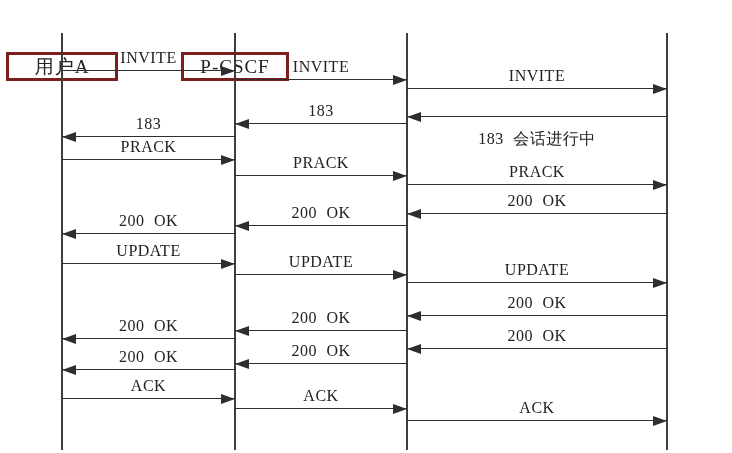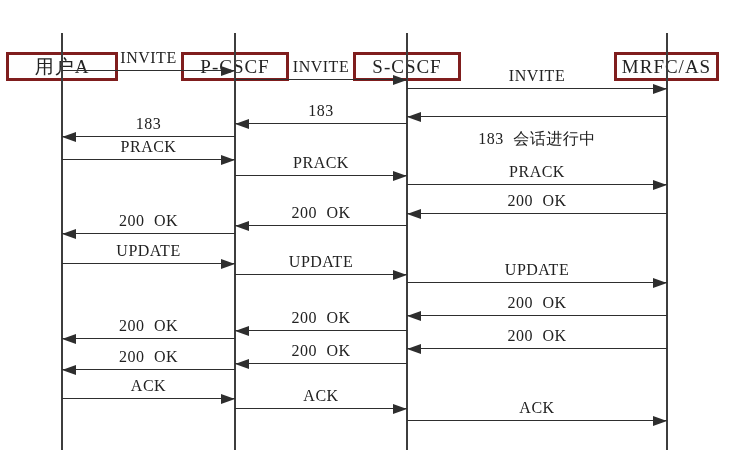--- a/index.html
+++ b/index.html
@@ -66,27 +66,21 @@
 
 <div id="stage" style="background: rgb(255, 255, 255);">
     <div class="actor-box" style="left: 6px; width: 112px;">
       <div class="actor-label">用户A</div>
     </div>
     <div class="lifeline" style="left: 61px;"></div>
     <div class="actor-box" style="left: 181px; width: 108px;">
       <div class="actor-label">P-CSCF</div>
     </div>
     <div class="lifeline" style="left: 234px;"></div>
-    <div class="actor-box" style="left: 353px; width: 108px;">
-      <div class="actor-label">S-CSCF</div>
-    </div>
     <div class="lifeline" style="left: 406px;"></div>
-    <div class="actor-box" style="left: 614px; width: 105px;">
-      <div class="actor-label">MRFC/AS</div>
-    </div>
     <div class="lifeline" style="left: 666px;"></div>
     <div class="msg-line" style="left: 62px; top: 70px; width: 173px;"></div>
     <div class="arrow-head right" style="top: 66px; left: 221px;"></div>
     <div class="msg-label" style="left: 62px; width: 173px; top: 48px;">INVITE</div>
     <div class="msg-line" style="left: 235px; top: 79px; width: 172px;"></div>
     <div class="arrow-head right" style="top: 75px; left: 393px;"></div>
     <div class="msg-label" style="left: 235px; width: 172px; top: 57px;">INVITE</div>
     <div class="msg-line" style="left: 407px; top: 88px; width: 260px;"></div>
     <div class="arrow-head right" style="top: 84px; left: 653px;"></div>
     <div class="msg-label" style="left: 407px; width: 260px; top: 66px;">INVITE</div>

